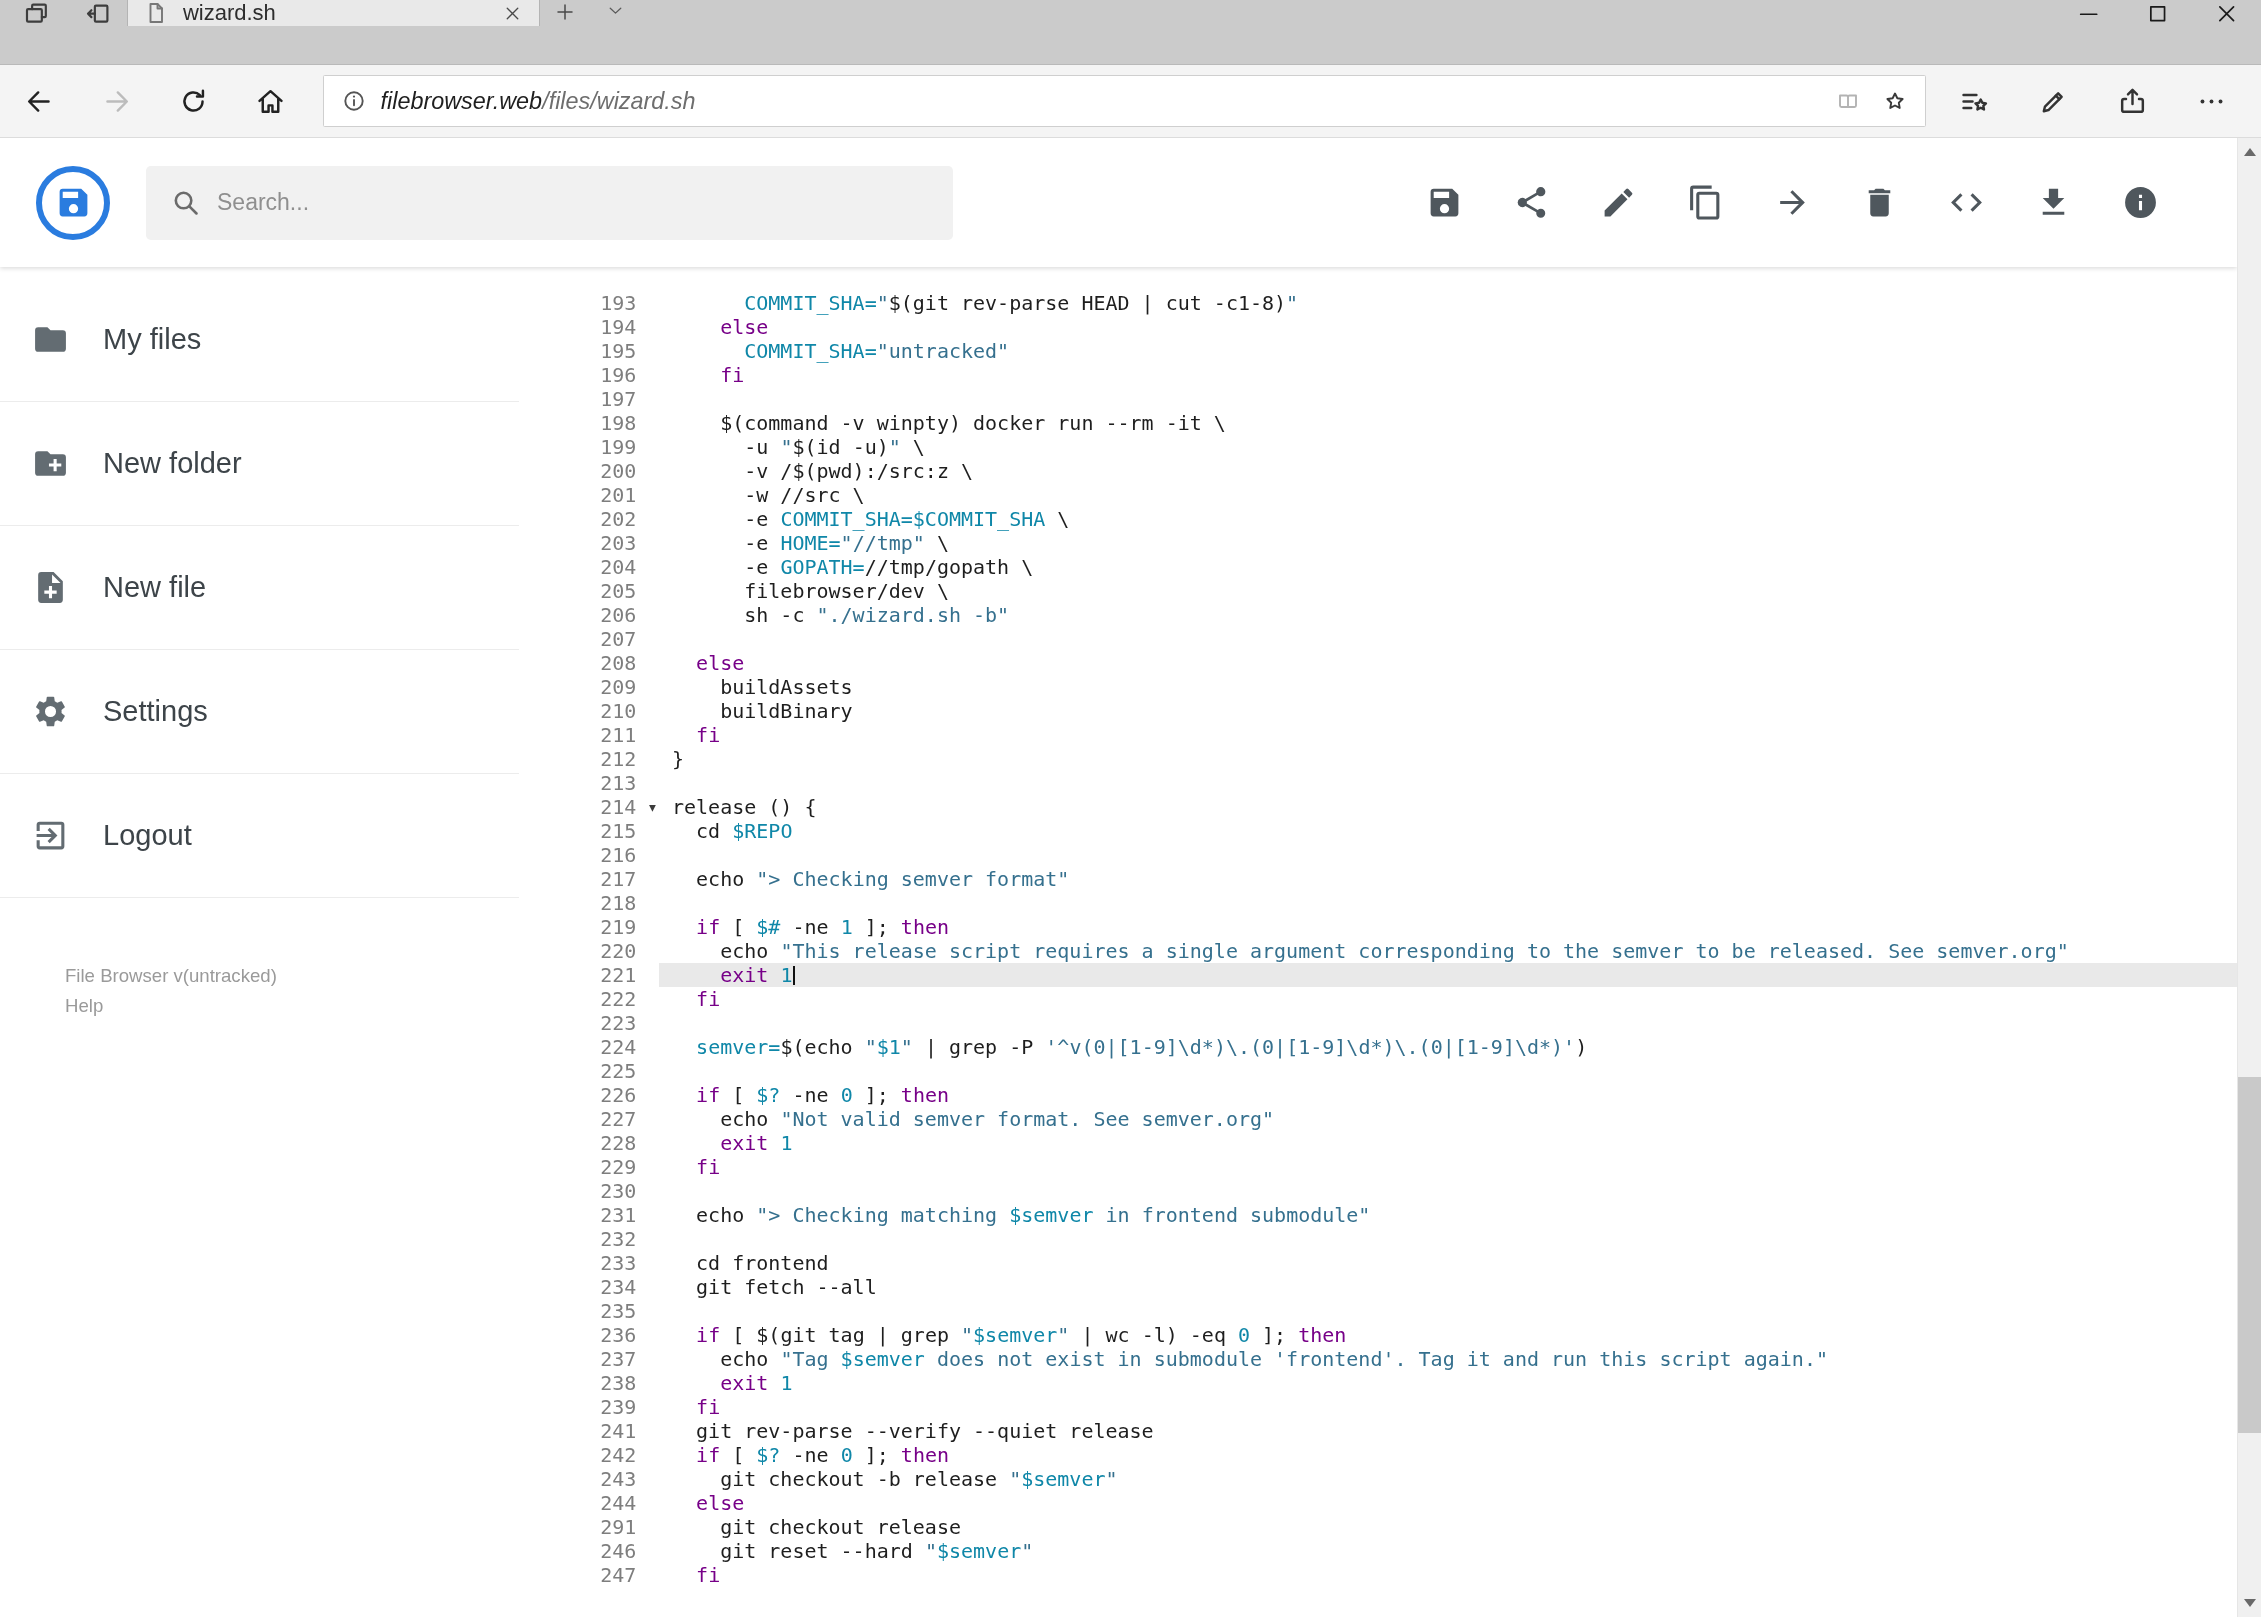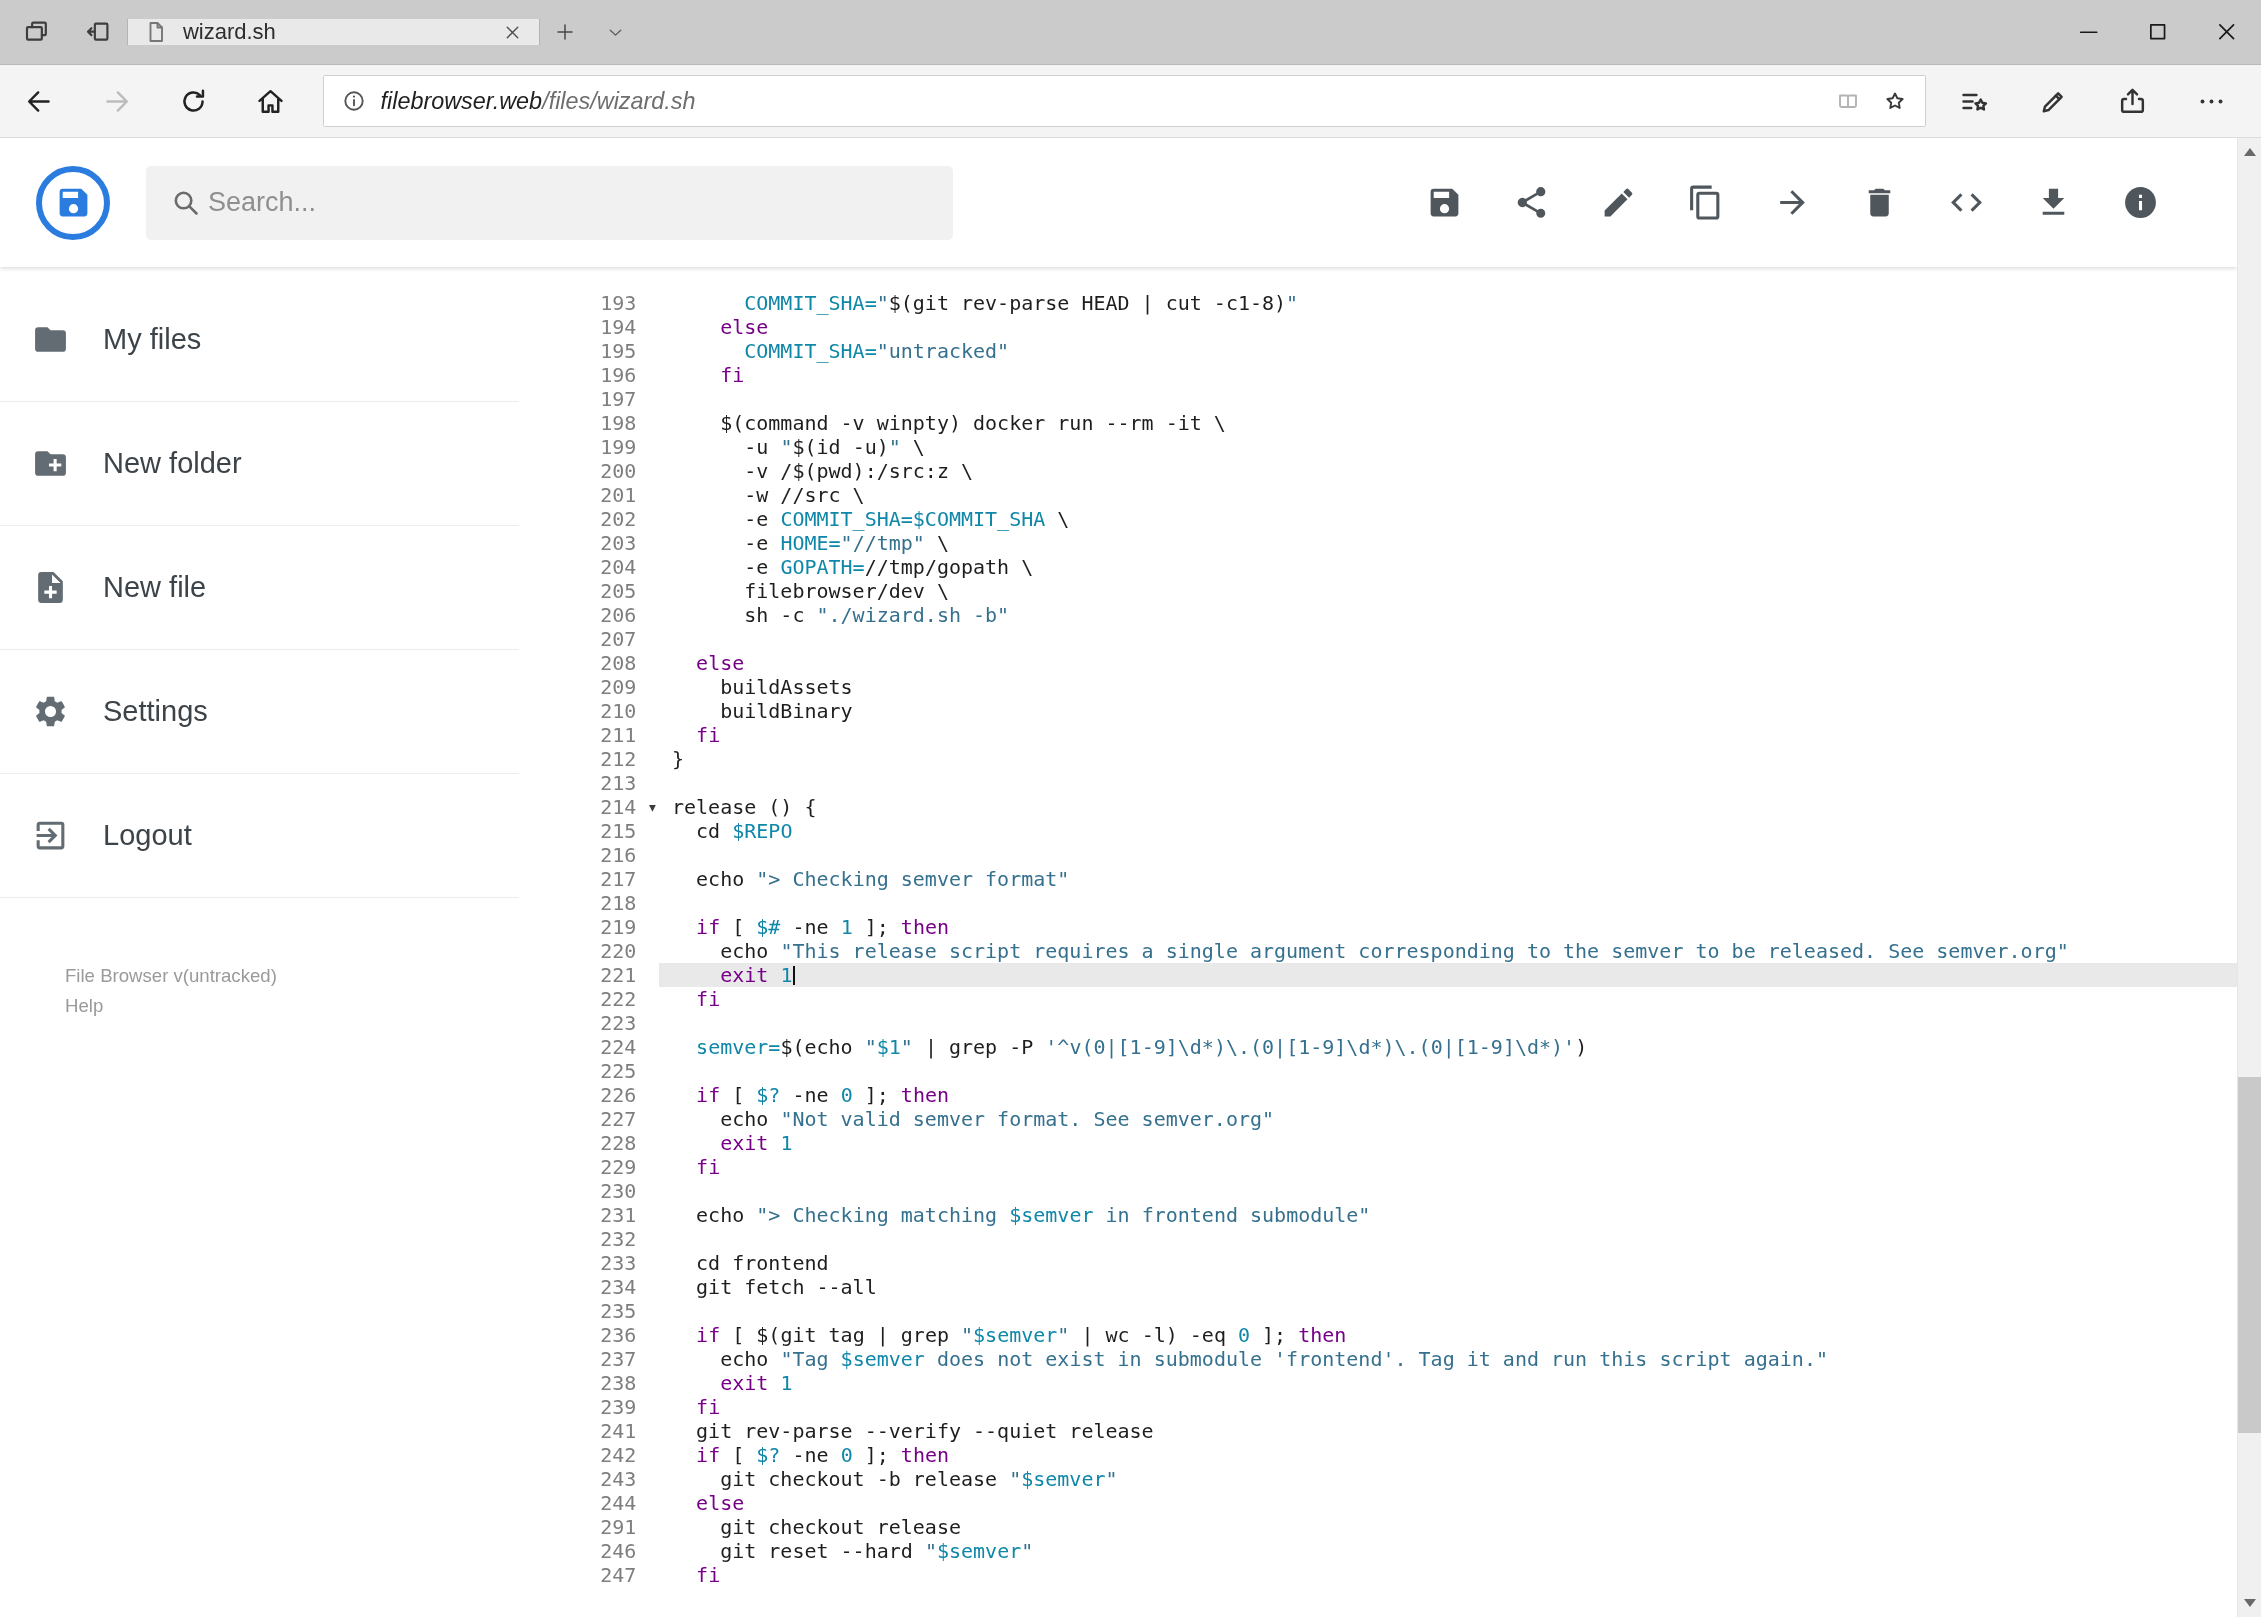--- a/index.html
+++ b/index.html
@@ -5,21 +5,21 @@
   * { box-sizing: border-box; }
   html,body { margin:0; padding:0; }
   body {
     width:2261px; height:1617px; overflow:hidden;
     font-family:"Liberation Sans", sans-serif;
     background:#fff;
   }
   .window { width:100%; height:100%; display:flex; flex-direction:column; }
 
   
-  .tabstrip { height:65px; flex:none; background:#cbcbcb; display:flex; align-items:center; padding-left:11.3px; border-bottom:0.8px solid #b9b9b9; }
+  .tabstrip { height:65px; flex:none; background:#cbcbcb; display:flex; align-items:flex-start; padding-left:11.3px; border-bottom:0.8px solid #b9b9b9; }
   .ts-btn { width:50px; border:none; background:none; display:flex; align-items:center; justify-content:center; padding:0; }
   .ts-btn + .ts-btn { margin-left:11.3px; }
   .tab { width:413px; margin-left:4.8px; background:#e9e9e9; border-left:0.8px solid #b4b4b4; border-right:0.8px solid #b4b4b4; display:flex; align-items:center; padding:0 16px; }
   .tab-title { flex:1; margin-left:14.5px; font-size:22px; color:#2d2d2d; white-space:nowrap; overflow:hidden; }
   .tab-close { border:none; background:none; padding:0; display:flex; }
   .newtab, .tabchev { width:50px; border:none; background:none; display:flex; align-items:center; justify-content:center; padding:0; }
   .ts-spacer { flex:1; }
   .win-btn { width:69px; border:none; background:none; display:flex; align-items:center; justify-content:center; padding:0; }
 
   
@@ -51,21 +51,21 @@
   .tri-up { width:0; height:0; border-left:6.5px solid transparent; border-right:6.5px solid transparent; border-bottom:8px solid #696969; }
   .tri-down { width:0; height:0; border-left:6.5px solid transparent; border-right:6.5px solid transparent; border-top:8px solid #696969; }
   .sc-track { flex:1; position:relative; }
   .sc-thumb { position:absolute; left:0; right:0; top:64%; height:25%; background:#c9c9c9; }
 
   
   .fb-header { height:129px; flex:none; background:#fff; display:flex; align-items:center; box-shadow:0 2.4px 4.8px rgba(0,0,0,.16); position:relative; z-index:5; }
   .logo { width:74px; height:74px; flex:none; margin-left:36px; border:6.5px solid var(--accent,#2a7cdf); border-radius:50%; background:#fff; display:flex; align-items:center; justify-content:center; color:var(--accent,#2a7cdf); }
   .logo svg { width:37px; height:37px; fill:currentColor; }
   .searchbar { width:807px; height:74px; margin-left:36px; background:#f1f1f1; border-radius:4.8px; display:flex; align-items:center; padding:0 24px; }
-  .searchbar input { flex:1; margin-left:5px; border:none; background:transparent; outline:none; font-family:"Liberation Sans",sans-serif; font-size:27px; color:#14532d; }
+  .searchbar input { flex:1; margin-left:14px; border:none; background:transparent; outline:none; font-family:"Liberation Sans",sans-serif; font-size:23px; color:#14532d; }
   .searchbar input::placeholder { color:#8f8f8f; }
   .fb-actions { margin-left:auto; display:flex; align-items:center; gap:50px; padding-right:78px; }
   .fb-action { border:none; background:none; padding:0; display:flex; }
   .fb-action svg { width:37px; height:37px; fill:#4f575d; }
 
   
   .fb-body { flex:1; display:flex; overflow:hidden; background:#fff; }
   .sidebar { width:519px; flex:none; padding-top:11.3px; position:relative; }
   .side-item { height:124px; display:flex; align-items:center; padding-left:32px; border-bottom:0.8px solid #ececec; cursor:pointer; }
   .side-item:last-of-type { border-bottom:none; }

